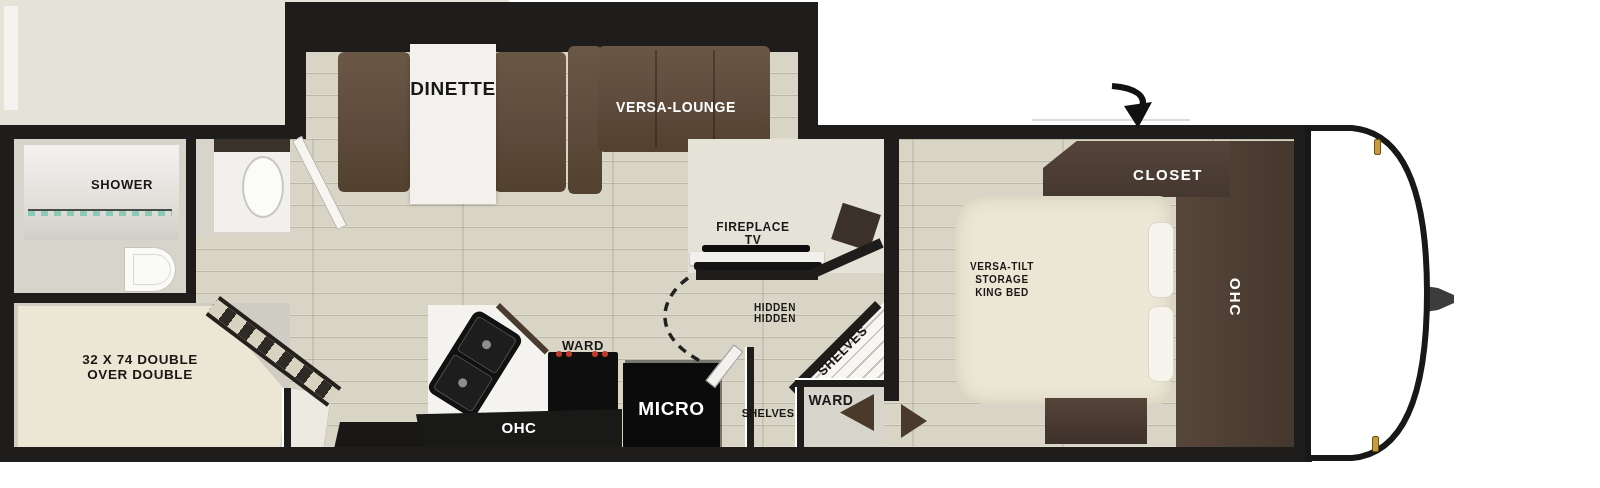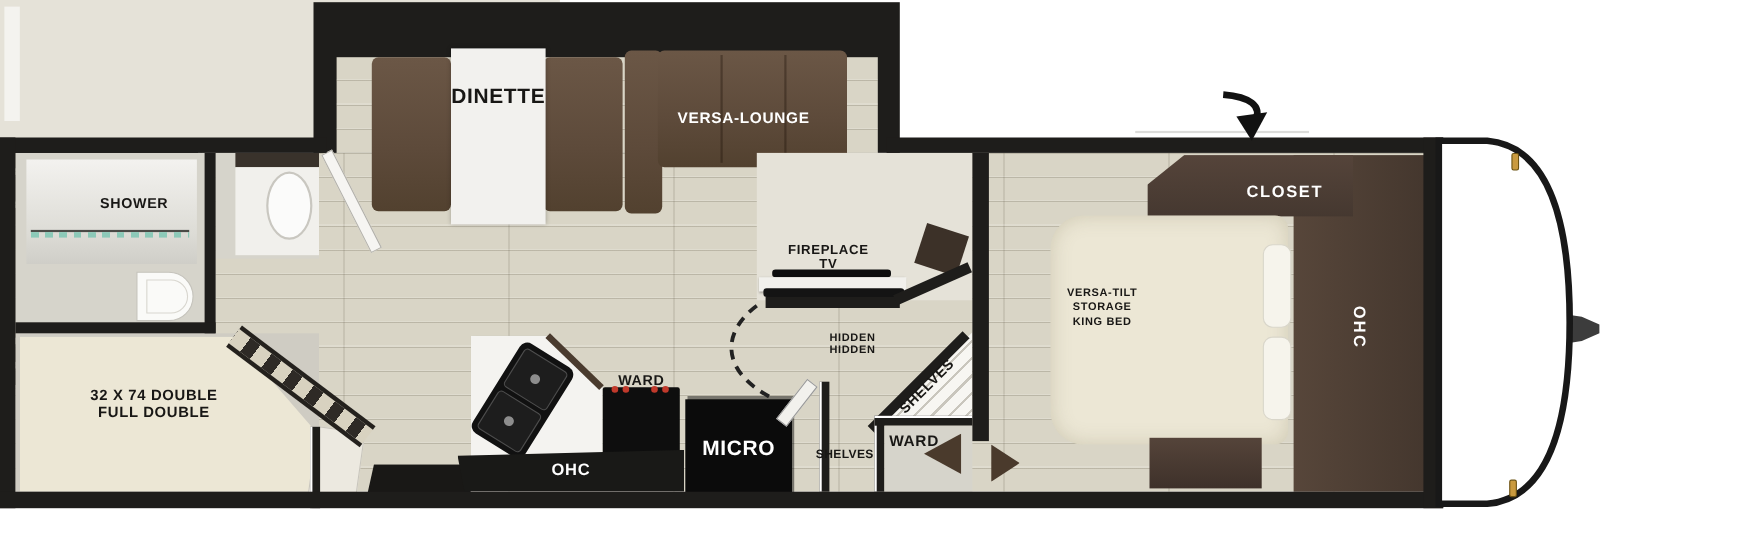--- a/index.html
+++ b/index.html
@@ -77,21 +77,21 @@
 
   <div class="abs" style="left:292px; top:141px; width:11px; height:100px; background:#f6f5f2; border:1px solid #b3b1aa; transform:rotate(-27deg); transform-origin:top left;"></div>
 
   <div class="wall" style="left:186px; top:139px; width:10px; height:164px;"></div>
   <div class="wall" style="left:14px; top:293px; width:182px; height:10px;"></div>
 
   <div class="abs cream" style="left:18px; top:306px; width:270px; height:141px; clip-path:polygon(0 0, 72% 0, 100% 62%, 98% 100%, 0 100%);"></div>
   <div class="abs" style="left:284px; top:390px; width:44px; height:62px; background:#ece9e0; border:1px solid #c9c6bd; transform:rotate(8deg);"></div>
   <div class="lbl" style="left:35px; top:352px; width:210px; font-size:13.5px;">
     <span>32 X 74 DOUBLE</span><br>
-    <span>FULL DOUBLE</span>
+    <span>OVER DOUBLE</span>
   </div>
   <div class="winframe" style="left:24px; top:308px; width:30px; height:124px;">
     <div class="abs" style="left:4px; top:6px; width:14px; height:104px; background:#f4f3ef;"></div>
   </div>
 
   <div class="abs" style="left:220px; top:296px; width:152px; height:24px; background:repeating-linear-gradient(90deg,#d8d2c0 0 13px, #2e2a26 13px 24px); border-top:4px solid #24211d; border-bottom:4px solid #24211d; transform:rotate(37deg); transform-origin:left top;"></div>
 
   <div class="wall" style="left:282px; top:388px; width:9px; height:74px; border-left:2px solid #fff;"></div>
   <div class="abs" style="left:332px; top:422px; width:100px; height:36px; background:#191816; clip-path:polygon(8% 0, 100% 0, 94% 100%, 0 100%);"></div>
 

